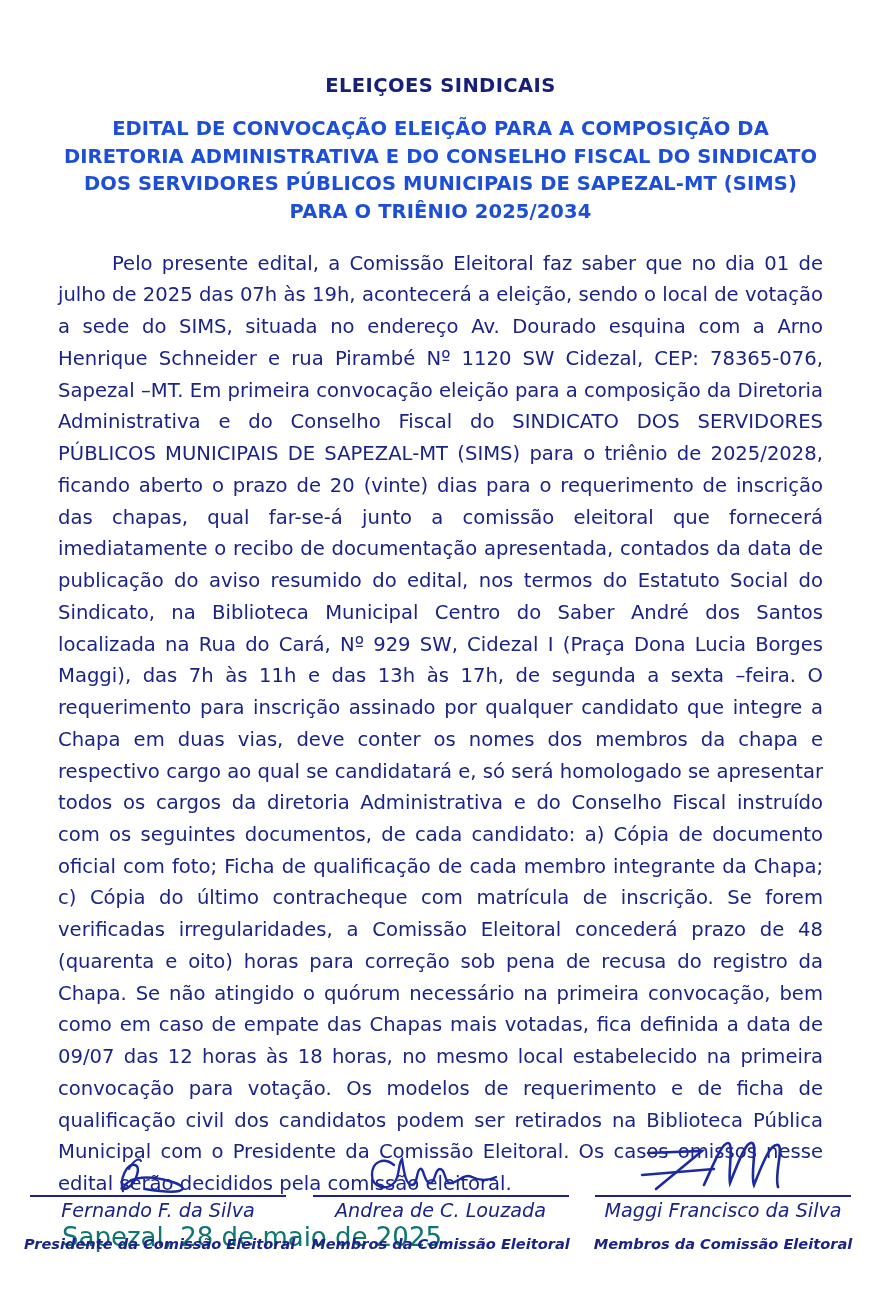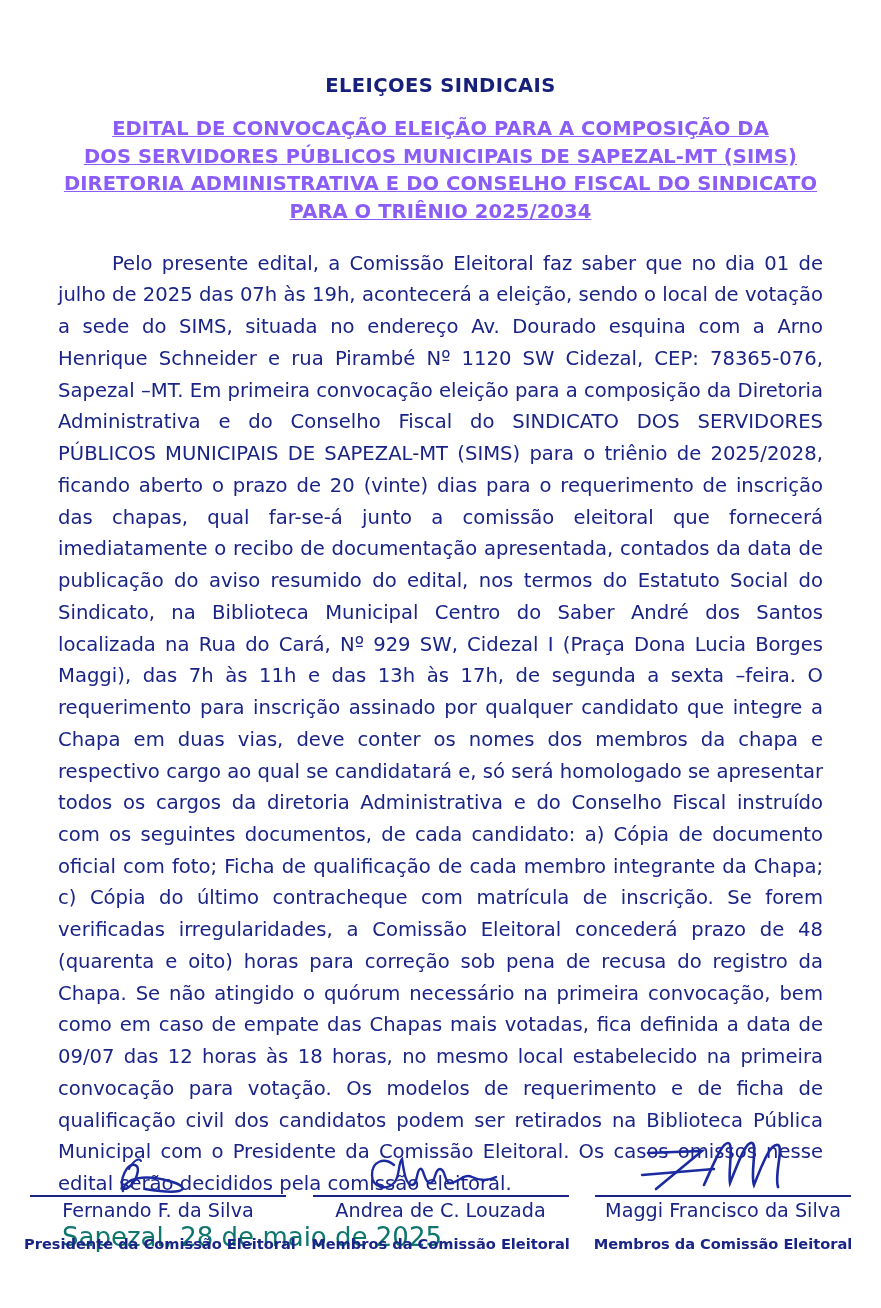--- a/index.html
+++ b/index.html
@@ -28,24 +28,23 @@
     font-size: 19.5px;
     letter-spacing: 0.4px;
     color: #16207a;
     margin: 0 0 18px 0;
   }
   .doc-title {
     text-align: center;
     font-weight: bold;
     font-size: 19.5px;
     line-height: 1.42;
-    color: #8b5cf6;
+    color: #1d4ed8;
     margin: 0 0 22px 0;
     letter-spacing: 0.1px;
-    text-decoration: underline;
   }
   .doc-title .tline {
     display: block;
   }
   .body-text {
     text-align: justify;
     text-justify: inter-word;
     font-size: 19.6px;
     line-height: 1.62;
     color: #1a2486;
@@ -59,20 +58,21 @@
     margin: 22px 0 0 4px;
   }
   .signatures {
     position: absolute;
     left: 24px;
     right: 24px;
     bottom: 56px;
     display: flex;
     justify-content: space-between;
     align-items: flex-end;
+    font-style: italic;
   }
   .sig-block {
     width: 268px;
     text-align: center;
     position: relative;
   }
   .sig-scribble {
     height: 46px;
     position: relative;
   }
@@ -104,22 +104,22 @@
 </style>
 </head>
 <body>
 
 <div class="page">
 
   <h1 class="doc-kicker">ELEIÇOES SINDICAIS</h1>
 
   <h2 class="doc-title">
     <span class="tline">EDITAL DE CONVOCAÇÃO ELEIÇÃO PARA A COMPOSIÇÃO DA</span>
+    <span class="tline">DIRETORIA ADMINISTRATIVA E DO CONSELHO FISCAL DO SINDICATO</span>
     <span class="tline">DOS SERVIDORES PÚBLICOS MUNICIPAIS DE SAPEZAL-MT (SIMS)</span>
-    <span class="tline">DIRETORIA ADMINISTRATIVA E DO CONSELHO FISCAL DO SINDICATO</span>
     <span class="tline">PARA O TRIÊNIO  2025/2034</span>
   </h2>
 
   <p class="body-text">Pelo presente edital, a Comissão Eleitoral faz saber que no dia 01 de julho de 2025 das 07h às 19h, acontecerá a eleição, sendo o local de votação a sede do SIMS, situada no endereço Av. Dourado esquina com a Arno Henrique Schneider e rua Pirambé Nº 1120 SW Cidezal, CEP: 78365-076, Sapezal –MT. Em primeira convocação eleição para a composição da Diretoria Administrativa e do Conselho Fiscal do SINDICATO DOS SERVIDORES PÚBLICOS MUNICIPAIS DE SAPEZAL-MT  (SIMS) para o triênio de  2025/2028, ficando aberto o prazo de 20 (vinte) dias para o requerimento de inscrição das chapas, qual far-se-á junto a comissão eleitoral que fornecerá imediatamente o recibo de documentação apresentada, contados da data de publicação do aviso resumido do edital, nos termos do Estatuto Social do Sindicato,  na Biblioteca Municipal Centro do Saber André dos Santos localizada na Rua do Cará, Nº 929 SW, Cidezal I (Praça Dona Lucia Borges Maggi), das 7h às 11h e das 13h às 17h, de segunda a sexta –feira. O requerimento para inscrição assinado por qualquer candidato que integre a Chapa em duas vias, deve conter os nomes dos membros da chapa e respectivo cargo ao qual se candidatará e, só será homologado se apresentar todos os cargos da diretoria Administrativa e do Conselho Fiscal instruído com os seguintes documentos, de cada candidato: a) Cópia de documento oficial com foto; Ficha de qualificação de cada membro integrante da Chapa; c) Cópia do último contracheque com matrícula de inscrição. Se forem verificadas irregularidades, a Comissão Eleitoral concederá prazo de 48 (quarenta e oito) horas para correção sob pena de recusa do registro da Chapa. Se não atingido o quórum necessário na primeira convocação, bem como em caso de empate das Chapas mais votadas, fica definida a data de 09/07 das 12 horas às 18 horas, no mesmo local estabelecido na primeira convocação para votação. Os modelos de requerimento e de ficha de qualificação civil dos candidatos podem ser retirados na Biblioteca Pública Municipal com o Presidente da Comissão Eleitoral. Os casos omissos nesse edital serão decididos pela comissão eleitoral.</p>
 
   <p class="date-line">Sapezal, 28 de maio de 2025.</p>
 
   <div class="signatures">
 
     <div class="sig-block">

